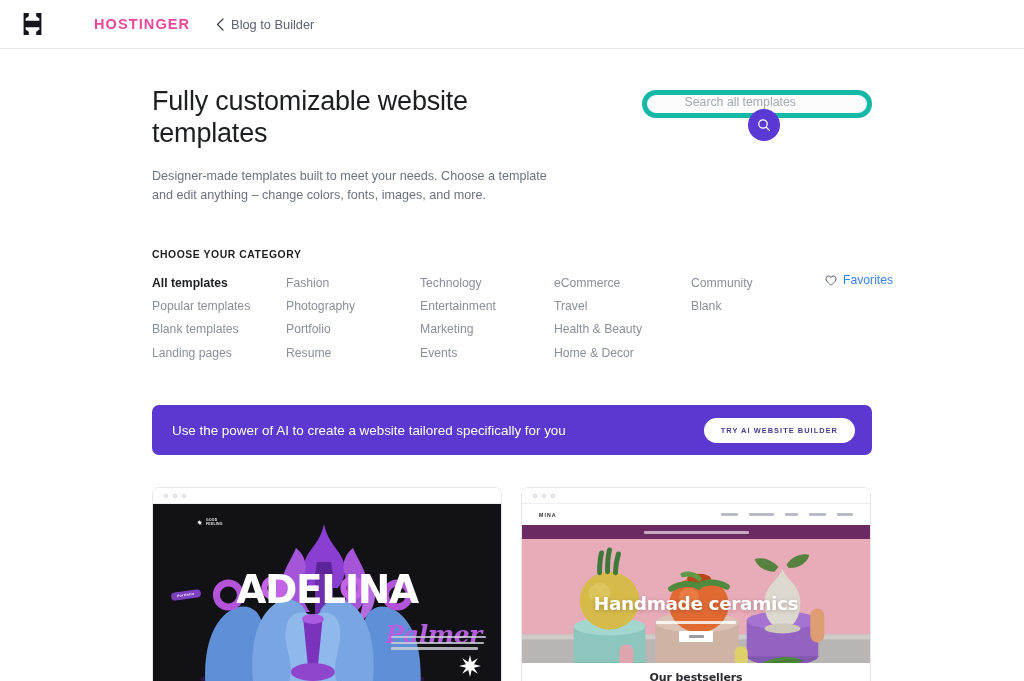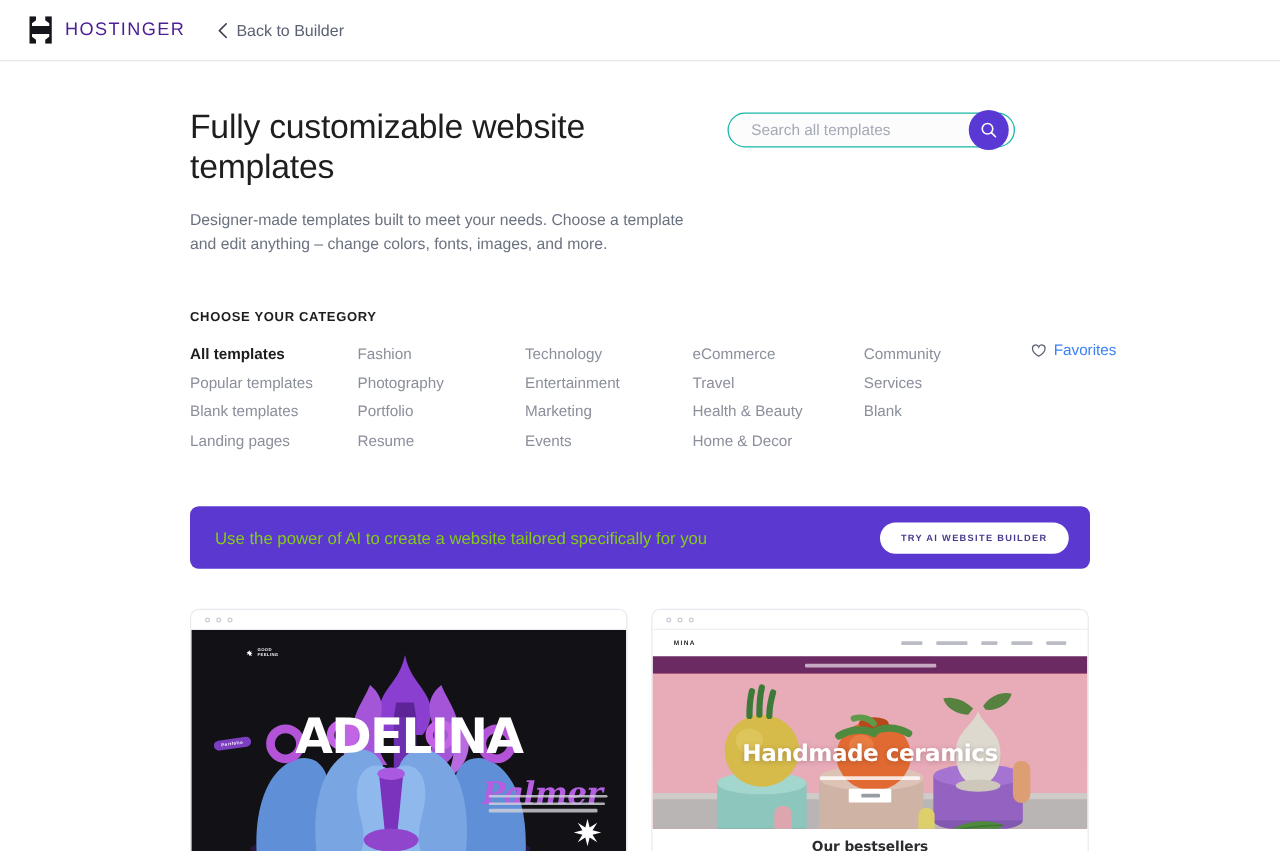--- a/index.html
+++ b/index.html
@@ -17,64 +17,66 @@
     border-bottom: 1px solid #e5e7ec;
     display: flex;
     align-items: center;
     padding-left: 22px;
     background: #fff;
   }
   .logo-group { display: flex; align-items: center; gap: 9px; }
   .logo-mark { width: 21px; height: 22px; display: block; }
   .logo-word {
     font-size: 14.5px;
-    font-weight: 400;
+    font-weight: 700;
     letter-spacing: 1.1px;
-    color: #4c1d95;
+    color: #ec4899;
+    margin-left: 42px;
   }
   .back-link {
     display: flex; align-items: center; gap: 7px;
     margin-left: 26px;
     font-size: 12.8px;
     color: #5b6173;
     cursor: pointer;
   }
   .chev { width: 8px; height: 13px; display: block; }
 
   
   .page { padding: 0 0 0 0; }
   .wrap { width: 720px; margin: 0 auto; padding-top: 36px; }
 
-  .hero { display: flex; justify-content: flex-start; align-items: flex-start; }
+  .hero { display: flex; justify-content: space-between; align-items: flex-start; }
   .hero-left { width: 430px; }
   h1.title {
     font-size: 27px;
     font-weight: 400;
     color: #1d1e20;
     letter-spacing: -0.2px;
     line-height: 1.2;
   }
   p.subtitle {
     margin-top: 17px;
     font-size: 12.6px;
     line-height: 1.55;
     color: #6b7280;
     max-width: 418px;
   }
 
   
   .search-box {
     margin-top: 5px;
     width: 230px; height: 28px;
-    border: 1px solid #14b8a6;
+    border: 5px solid #14b8a6;
     border-radius: 22px;
     background: #fcfcfd;
     display: flex; align-items: center;
     padding-left: 18px; padding-right: 4px;
     position: relative;
+    flex-direction: column;
   }
   .search-input {
     flex: 1;
     border: none; outline: none; background: transparent;
     font-family: "Liberation Sans", sans-serif;
     font-size: 12.3px;
     color: #3b3f4a;
   }
   .search-input::placeholder { color: #a5a9b5; }
   .search-btn {
@@ -118,21 +120,21 @@
 
   
   .ai-banner {
     margin-top: 40px;
     height: 50px;
     background: #5b38cf;
     border-radius: 7px;
     display: flex; align-items: center; justify-content: space-between;
     padding: 0 17px 0 20px;
   }
-  .ai-text { color: #84cc16; font-size: 13.4px; }
+  .ai-text { color: #ffffff; font-size: 13.4px; }
   .ai-btn {
     background: #fff; border: none;
     border-radius: 18px;
     height: 25px;
     padding: 0 17px;
     font-family: "Liberation Sans", sans-serif;
     font-size: 7.4px;
     font-weight: 700;
     letter-spacing: 1.05px;
     color: #4a3a8f;
@@ -288,21 +290,21 @@
       </svg>
     </span>
     <span class="logo-word">HOSTINGER</span>
   </div>
   <div class="back-link">
     <span>
       <svg class="chev" viewBox="0 0 8 13" aria-hidden="true">
         <path d="M7 1L1.5 6.5L7 12" fill="none" stroke="#3d414d" stroke-width="1.3" stroke-linecap="round" stroke-linejoin="round"></path>
       </svg>
     </span>
-    <span>Back to Builder</span>
+    <span>Blog to Builder</span>
   </div>
 </div>
 
 <div class="page">
   <div class="wrap">
 
     <div class="hero">
       <div class="hero-left">
         <h1 class="title">Fully customizable website templates</h1>
         <p class="subtitle">Designer-made templates built to meet your needs. Choose a template and edit anything – change colors, fonts, images, and more.</p>
@@ -342,21 +344,20 @@
           <div class="cat-item">Events</div>
         </div>
         <div class="cat-col">
           <div class="cat-item">eCommerce</div>
           <div class="cat-item">Travel</div>
           <div class="cat-item">Health &amp; Beauty</div>
           <div class="cat-item">Home &amp; Decor</div>
         </div>
         <div class="cat-col">
           <div class="cat-item">Community</div>
-          <div class="cat-item">Services</div>
           <div class="cat-item">Blank</div>
         </div>
       </div>
       <div class="fav-link">
         <span>
           <svg width="12" height="11" viewBox="0 0 12 11" aria-hidden="true">
             <path d="M6 10S1 6.9 1 3.9A2.6 2.6 0 0 1 6 2.6 2.6 2.6 0 0 1 11 3.9C11 6.9 6 10 6 10z" fill="none" stroke="#5b6173" stroke-width="1"></path>
           </svg>
         </span>
         <span>Favorites</span>

